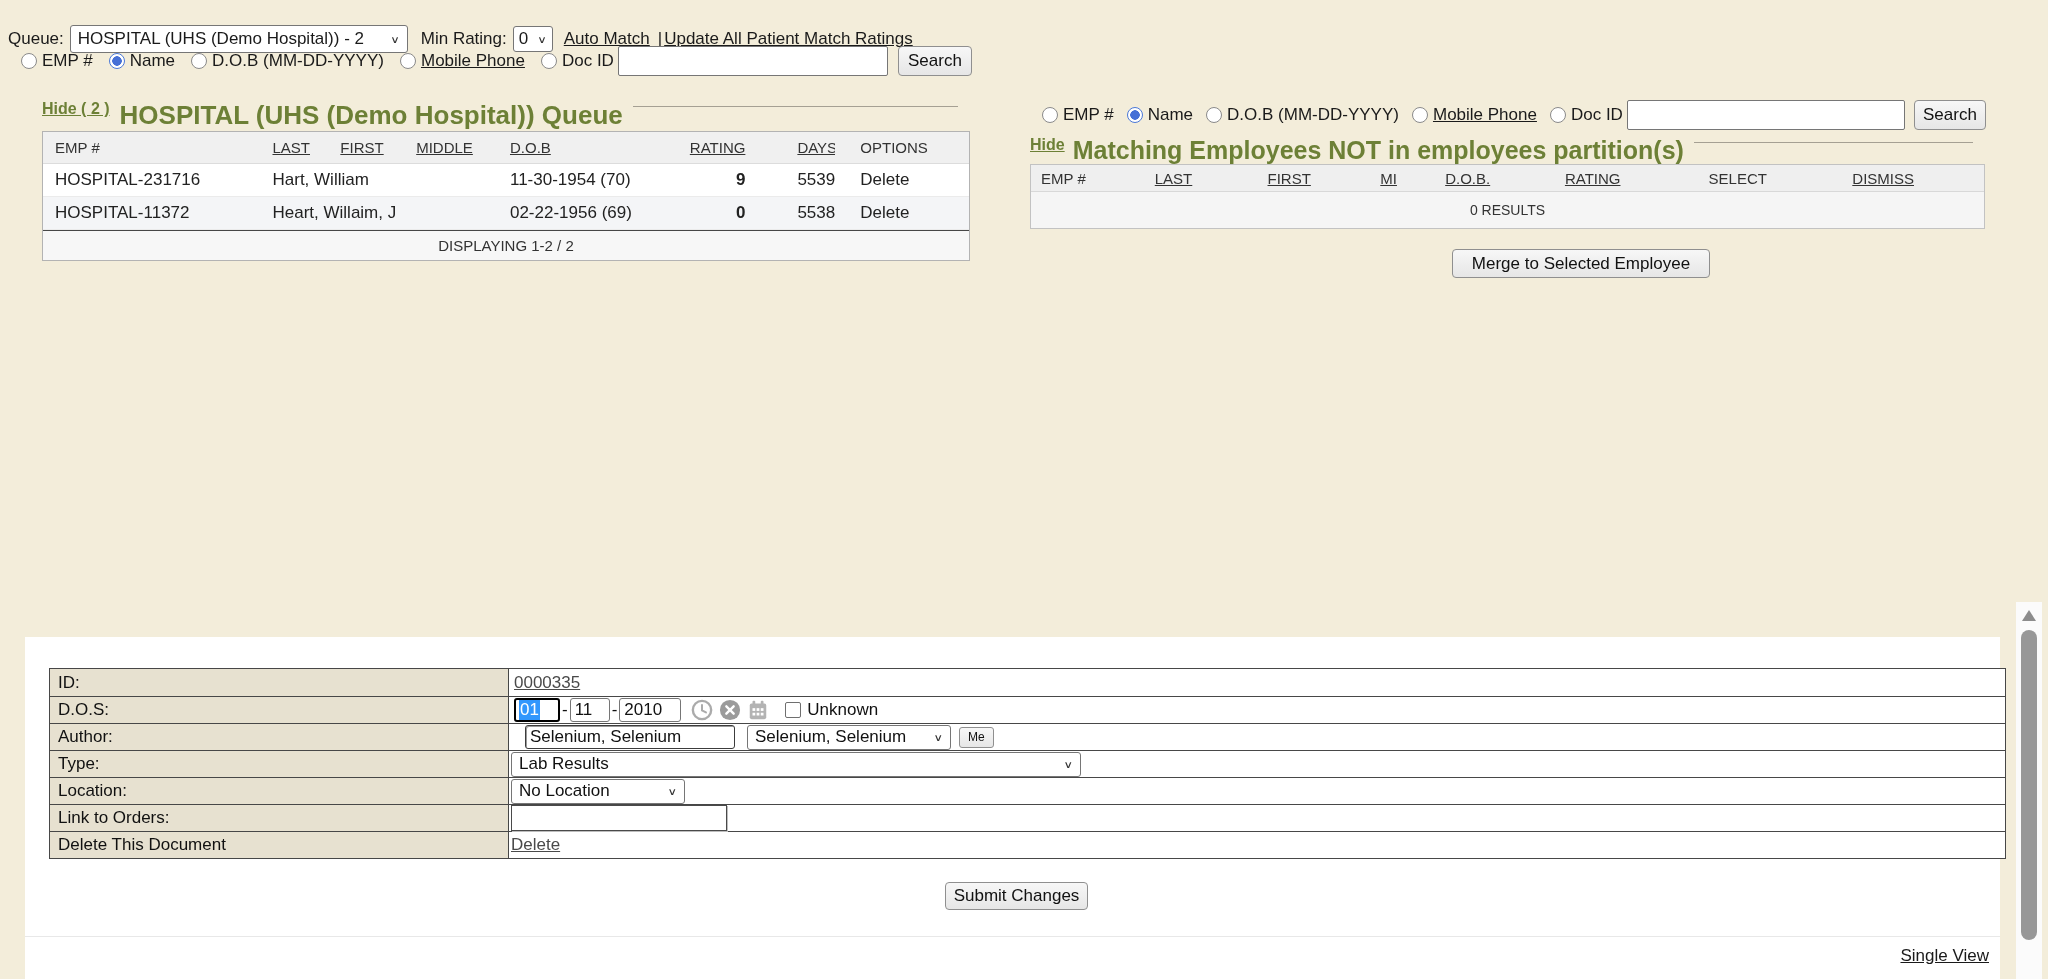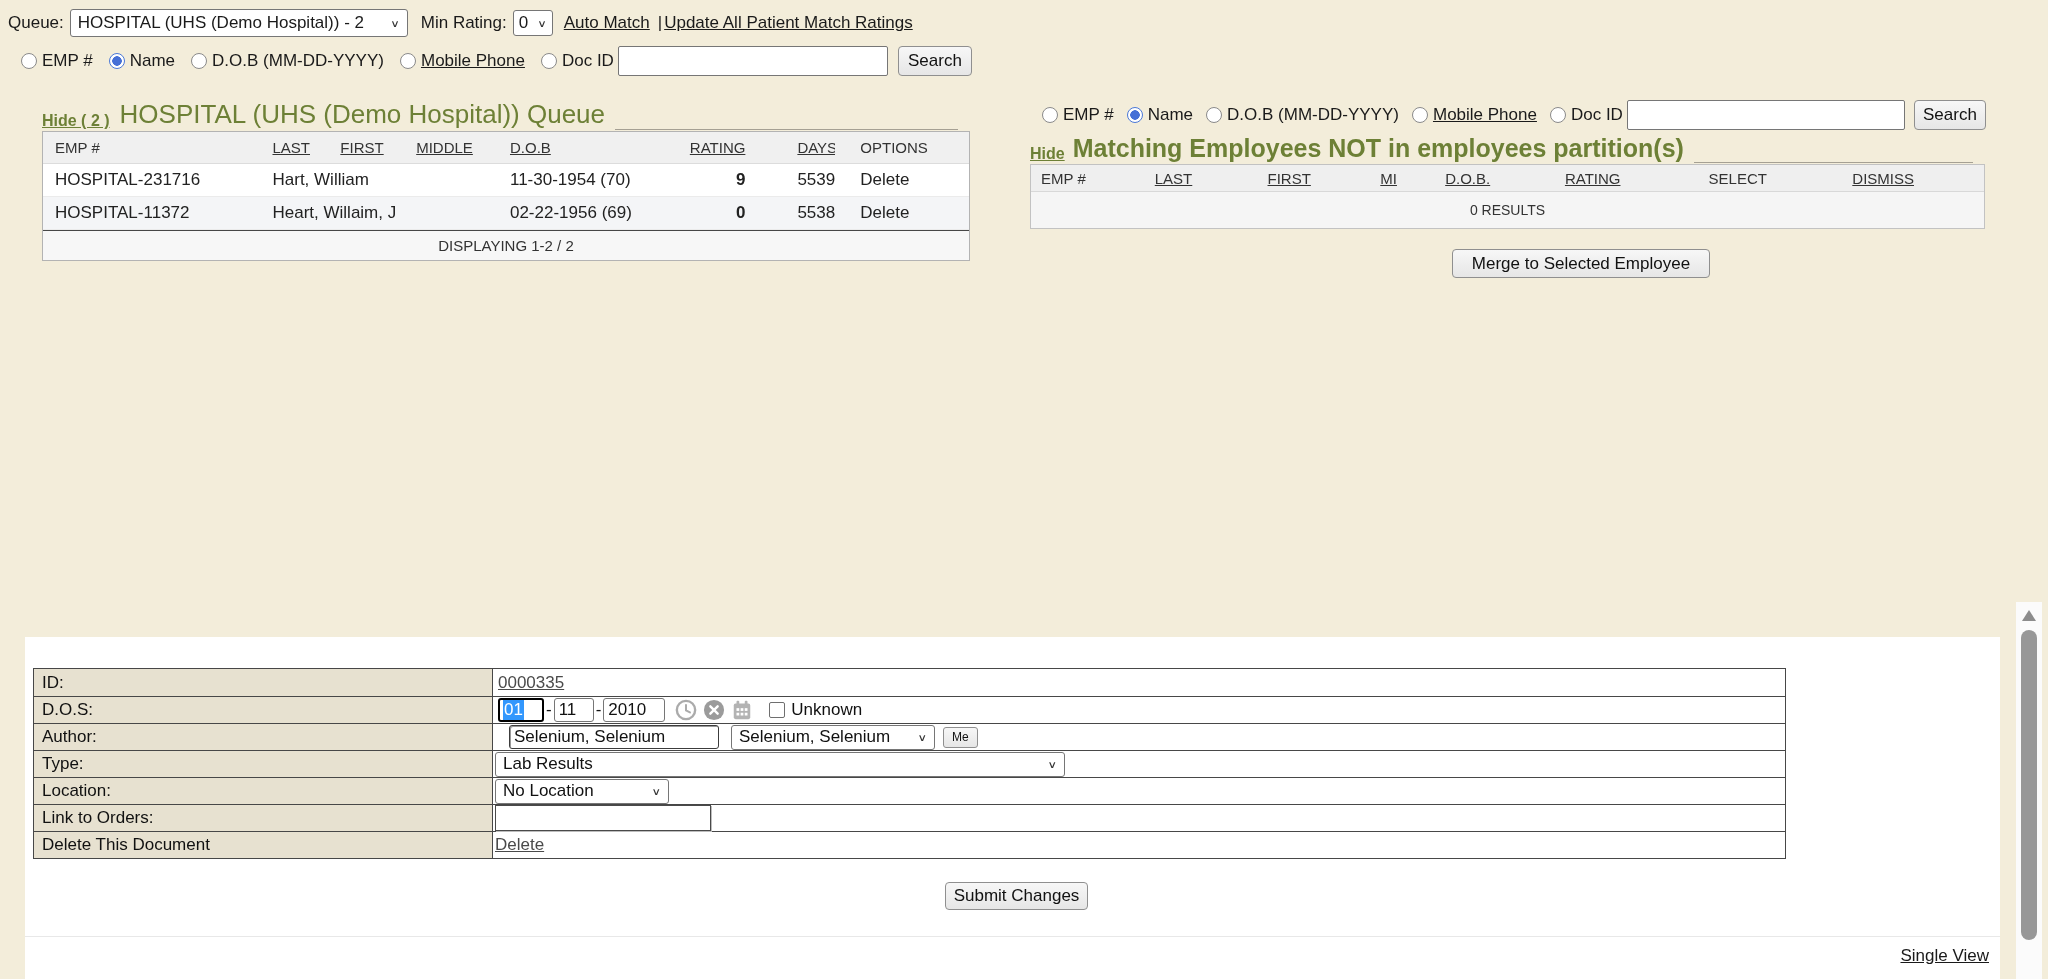--- a/index.html
+++ b/index.html
@@ -16,21 +16,21 @@
   .sel .chev{font-size:13px;color:#333;margin-left:8px;transform:scaleY(.75);flex:none}
   
   .btn{background:linear-gradient(#f7f7f7,#e6e6e6);border:1px solid #8f8f8f;border-radius:4px;font-size:17px;display:flex;align-items:center;justify-content:center;cursor:pointer;color:#111}
   
   .radio{width:16px;height:16px;border:1px solid #8a8a8a;border-radius:50%;background:#fff;flex:none;cursor:pointer}
   .radio.on{border:1px solid #4b79d8;background:radial-gradient(circle,#4670d6 0 4.5px,#fff 5px 6.5px)}
   .checkbox{width:16px;height:16px;border:1px solid #6f6f6f;border-radius:2px;background:#fff;flex:none;cursor:pointer}
   .rlabel{margin-left:5px;margin-right:16px;font-size:17px;white-space:nowrap;cursor:pointer}
   .tinput{background:#fff;border:1px solid #767676;border-radius:2px;height:30px}
   
-  .legendrow{display:flex;align-items:flex-end;white-space:nowrap}
+  .legendrow{display:flex;align-items:flex-start;white-space:nowrap}
   .hidelink{font-weight:700;font-size:16px}
   .legendline{flex:1;border-top:1px solid #a5a093;margin-left:10px;margin-right:12px;margin-top:6px}
   
   .qtable{width:928px;border:1px solid #b3b3b3;background:#fff;font-size:17px;color:#222}
   .qtable .hrow{display:flex;align-items:center;height:32px;background:#f0f0f0;border-bottom:1px solid #dcdcdc;font-size:15px;color:#333}
   .qtable .drow{display:flex;align-items:center;height:33px;border-bottom:1px solid #ebebeb}
   .qtable .drow.alt{background:#f4f5f7}
   .qtable .frow{height:30px;display:flex;align-items:center;justify-content:center;background:#f7f7f7;font-size:15px;color:#333}
   .qtable span{white-space:nowrap;overflow:hidden}
   .qc1{width:218px;padding-left:12px}
@@ -44,42 +44,42 @@
   .qname{width:238px;padding-left:12px}
   .bold{font-weight:700}
   
   .mtable{width:955px;border:1px solid #c2c2c2;background:#fff;color:#333}
   .mtable .hrow{display:flex;align-items:center;height:27px;background:#efefef;border-bottom:1px solid #d8d8d8;font-size:15px}
   .mtable .erow{height:36px;display:flex;align-items:center;justify-content:center;background:#f5f5f5;font-size:14px}
   .mc{padding-left:6px;white-space:nowrap}
   .mc1{width:118px;padding-left:10px}.mc2{width:113px}.mc3{width:113px}.mc4{width:65px}.mc5{width:120px}.mc6{width:144px}.mc7{width:144px}.mc8{width:138px}
   
   .panel{position:absolute;left:25px;top:637px;width:1975px;height:342px;background:#fff}
-  .ftable{position:absolute;left:8px;top:31px;width:1753px;border:1px solid #474747;font-size:17px;color:#111;background:#a3a3a3}
+  .ftable{position:absolute;left:24px;top:31px;width:1957px;border:1px solid #474747;font-size:17px;color:#111;background:#a3a3a3}
   .frow{display:flex;align-items:stretch;height:27px;border-top:1px solid #474747}
   .frow:first-child{border-top:none}
   .flabel{width:459px;background:#e7e1d0;border-right:1px solid #474747;padding-left:8px;display:flex;align-items:center;flex:none}
   .fvalue{flex:1;display:flex;align-items:center;padding-left:5px;background:#fff}
   .dinput{background:#fff;border:1px solid #767676;border-radius:3px;height:24px;display:flex;align-items:center;padding-left:4px;font-size:17px}
   .dinput.focus{border:2px solid #000;padding-left:3px}
   .selected-text{background:#3297fd;color:#fff;padding:0 1px}
   .dsep{margin:0 2px}
   .icon{margin-left:6px;flex:none;cursor:pointer;display:flex}
   .meb{height:21px;padding:0 8px;font-size:12px;border-radius:3px;margin-left:8px}
   .notchbox{position:relative;background:#fff;border:1px solid #4a4a4a;height:26px;box-shadow:1px 1px 0 #bdbdbd}
   
   .sbtrack{position:absolute;left:2016px;top:602px;width:26px;height:377px;background:#fbfbfb}
   .sbarrow{position:absolute;left:6px;top:8px;width:0;height:0;border-left:7px solid transparent;border-right:7px solid transparent;border-bottom:11px solid #8c8c8c;cursor:pointer}
   .sbthumb{position:absolute;left:5px;top:28px;width:16px;height:310px;background:#979797;border-radius:8px;cursor:pointer}
   .divider{position:absolute;left:0;top:299px;width:100%;border-top:1px solid #e8e8e8}
 </style>
 </head>
 <body>
 
-<div class="abs flexrow" style="left:8px;top:8px;height:30px">
+<div class="abs flexrow" style="left:8px;top:24px;height:30px">
   <span style="font-size:17px">Queue:</span>
   <div class="sel" style="width:338px;margin-left:6px">
     <span>HOSPITAL (UHS (Demo Hospital)) - 2</span>
     <span class="chev">∨</span>
   </div>
   <span style="font-size:17px;margin-left:13px">Min Rating:</span>
   <div class="sel" style="width:40px;height:26px;margin-left:6px;padding:0 5px">
     <span>0</span>
     <span class="chev">∨</span>
   </div>
@@ -99,21 +99,21 @@
   <span class="rlabel u">Mobile Phone</span>
   <span class="radio"></span>
   <span class="rlabel" style="margin-right:4px">Doc ID</span>
   <div class="tinput" style="width:270px"></div>
   <div class="btn" style="width:74px;height:30px;margin-left:10px">Search</div>
 </div>
 
 <div class="abs" style="left:42px;top:100px;width:928px">
   <div class="legendrow" style="height:30px">
     <span class="hidelink olive u">Hide ( 2 )</span>
-    <span class="olive" style="font-weight:400;font-size:26px;margin-left:10px">HOSPITAL (UHS (Demo Hospital)) Queue</span>
+    <span class="olive" style="font-weight:700;font-size:26px;margin-left:10px">HOSPITAL (UHS (Demo Hospital)) Queue</span>
     <span class="legendline"></span>
   </div>
   <div class="qtable" style="margin-top:1px">
     <div class="hrow">
       <span class="qc1">EMP #</span>
       <span class="qc2 u">LAST</span>
       <span class="qc3 u">FIRST</span>
       <span class="qc4 u">MIDDLE</span>
       <span class="qc5 u">D.O.B</span>
       <span class="qc6 u">RATING</span>

